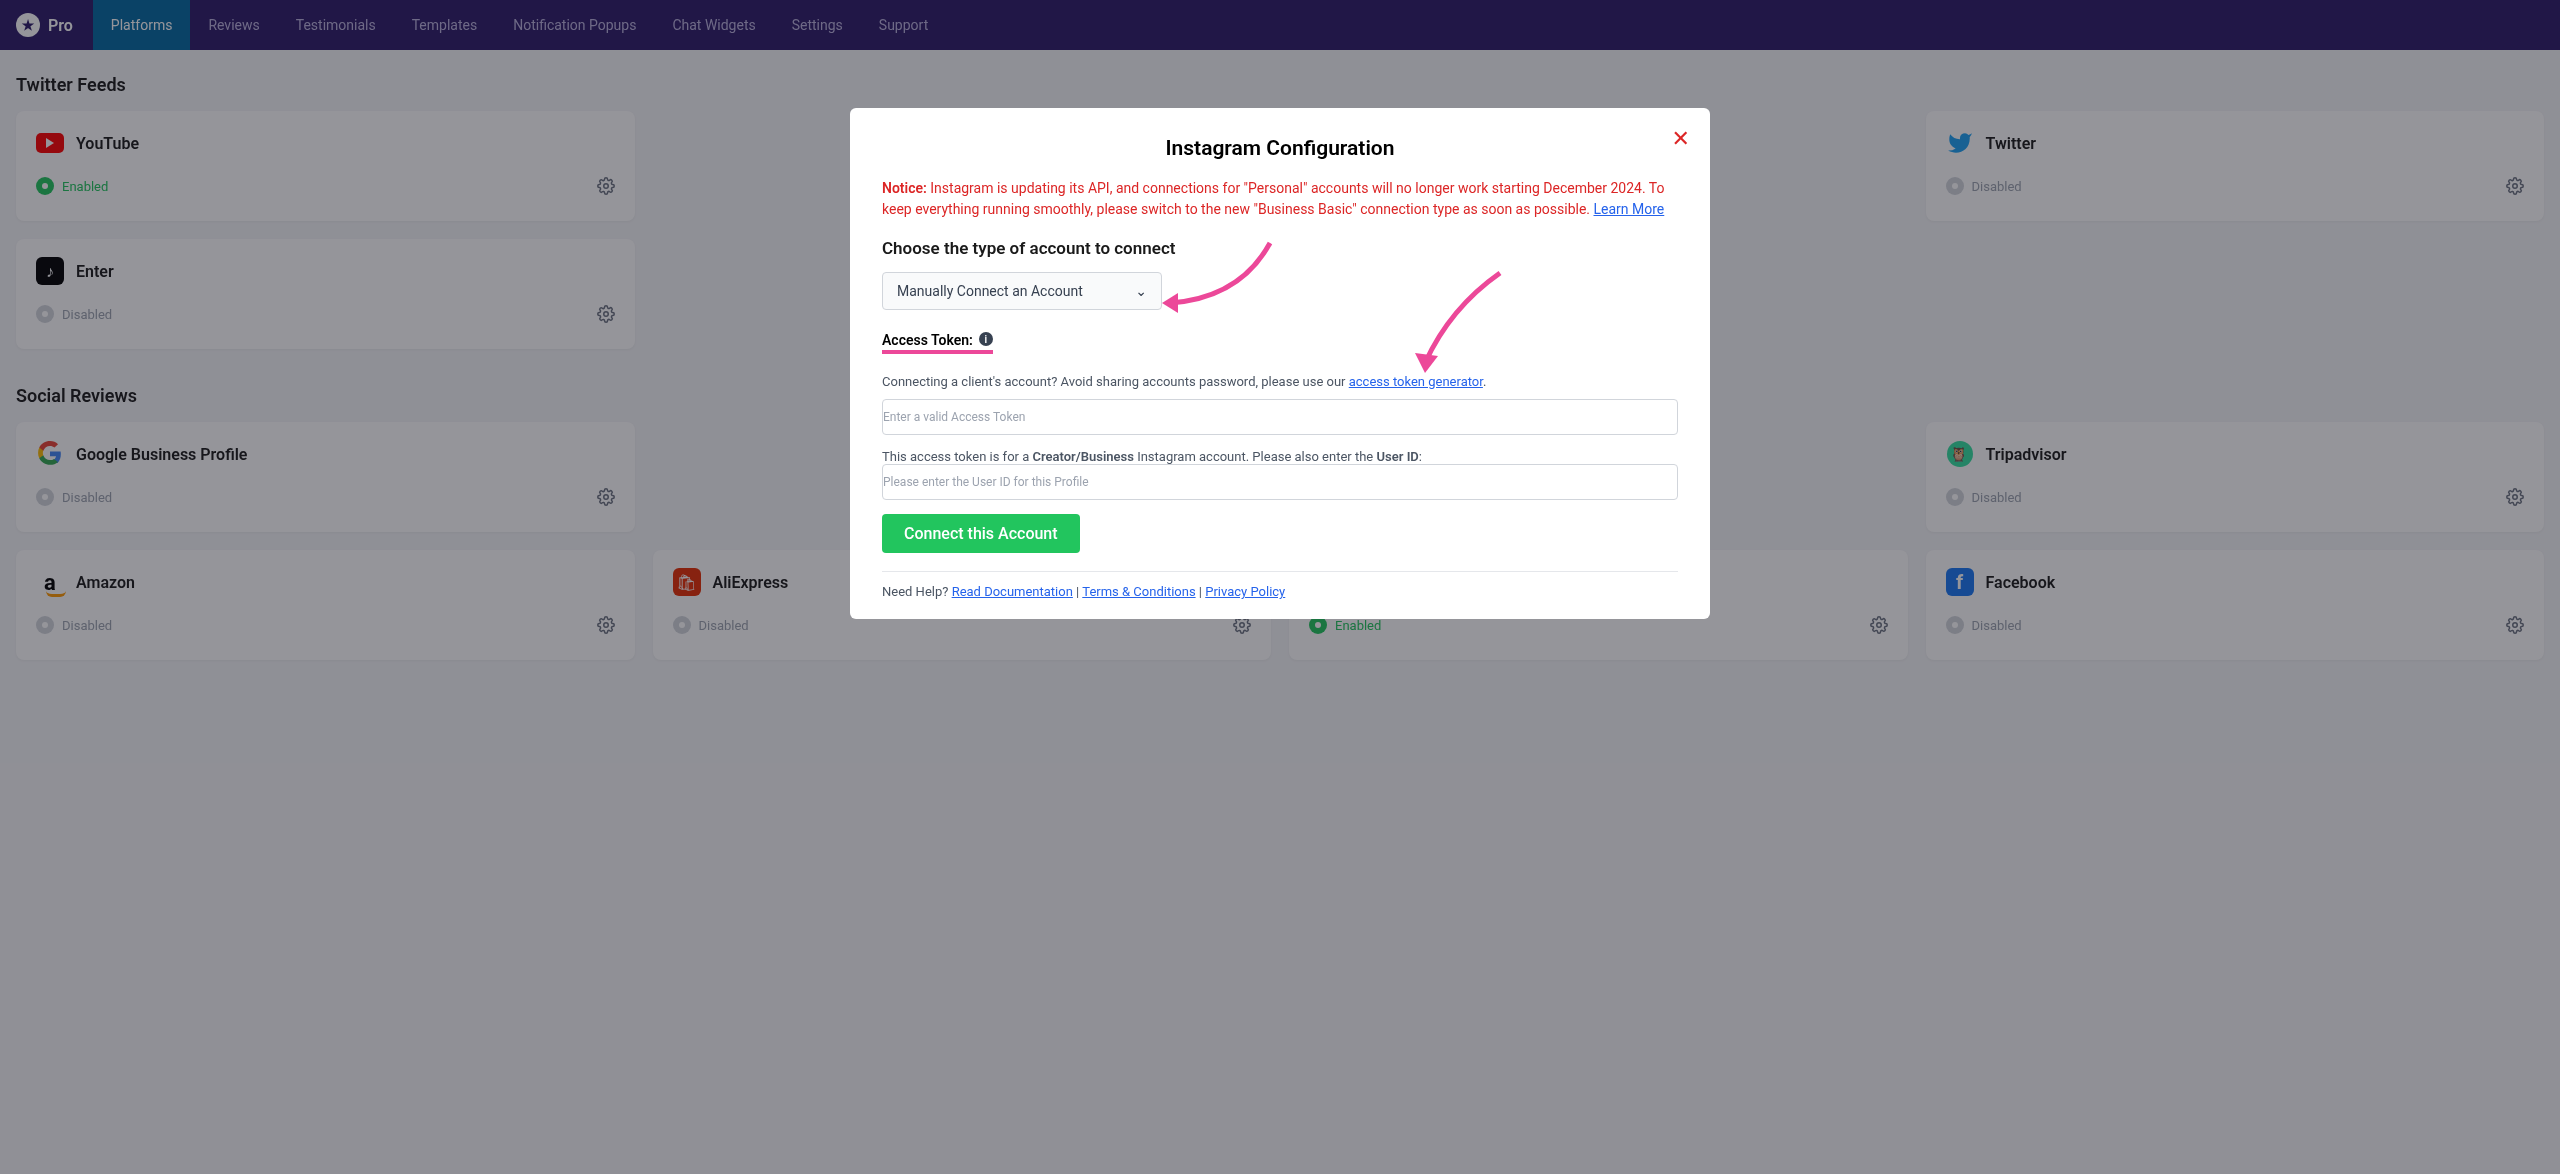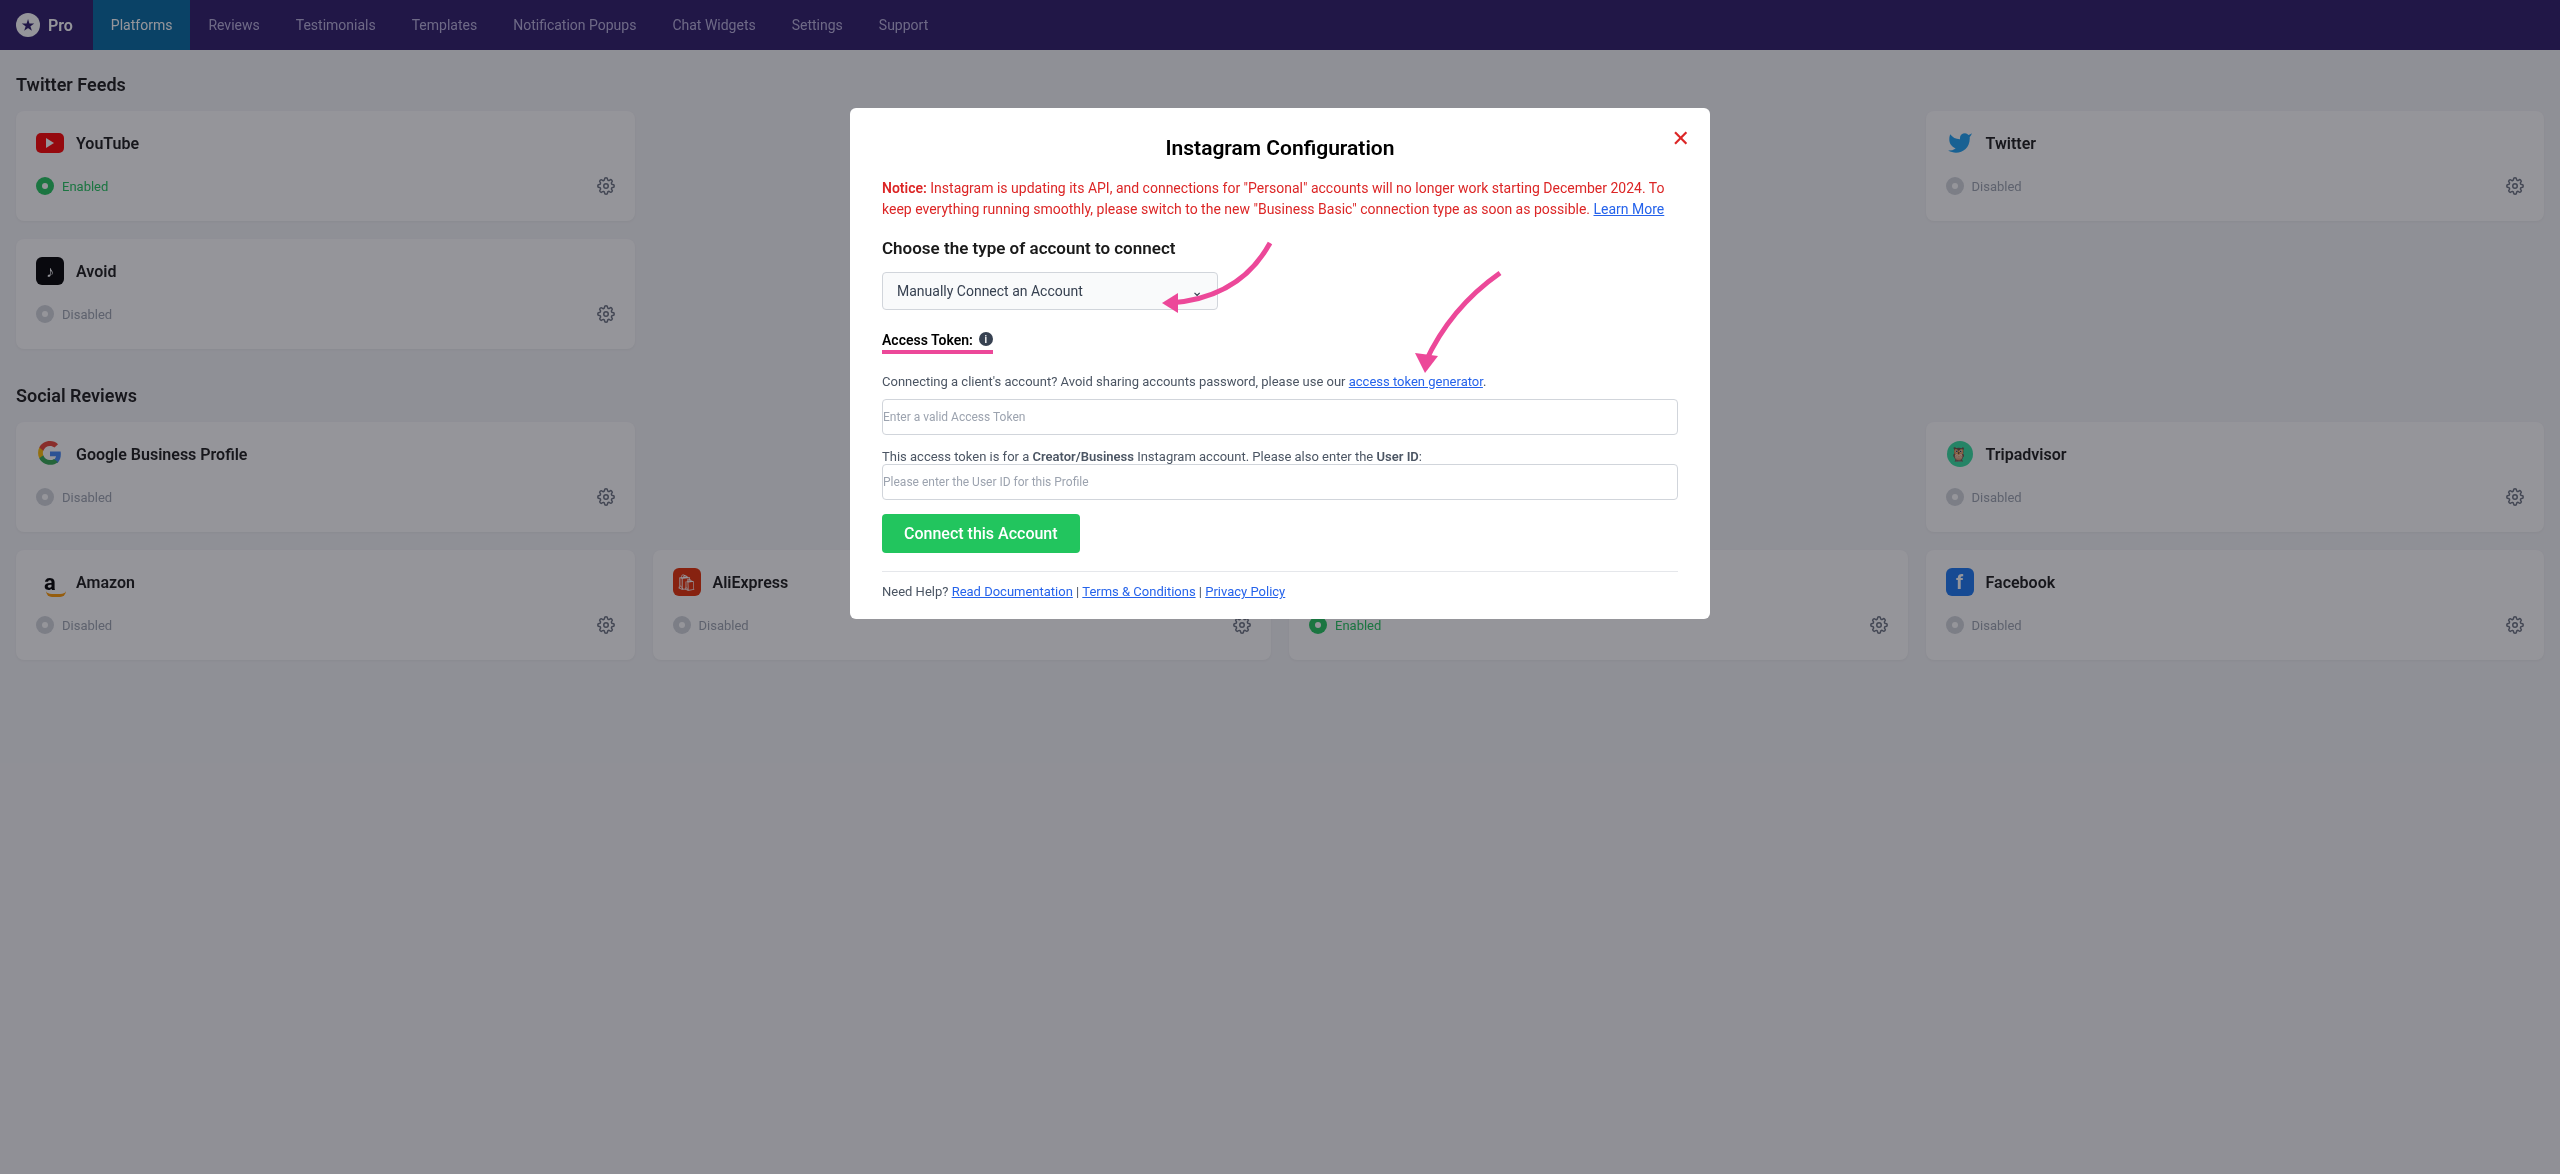--- a/index.html
+++ b/index.html
@@ -26,21 +26,21 @@
 .status.dis { color:#9ca3af; }
 .gear { width:18px; height:18px; color:#6b7280; cursor:pointer; }
 .overlay { position:absolute; inset:0; background:rgba(20,20,30,0.45); display:flex; align-items:flex-start; justify-content:center; padding-top:108px; }
 .modal { background:#fff; width:860px; border-radius:6px; padding:28px 32px 20px; position:relative; }
 .modal-title { text-align:center; font-size:21px; font-weight:600; margin-bottom:18px; }
 .close-x { position:absolute; top:18px; right:20px; color:#dc2626; font-size:22px; cursor:pointer; }
 .notice { font-size:14px; color:#dc2626; line-height:1.5; margin-bottom:18px; }
 .notice b { font-weight:600; }
 .notice a { color:#2563eb; text-decoration:underline; }
 .subhead { font-size:17px; font-weight:600; color:#1a1a1a; margin-bottom:14px; }
-.selectbox { width:336px; border:1px solid #d1d5db; border-radius:4px; padding:10px 14px; font-size:14px; color:#374151; background:#f9fafb; display:flex; justify-content:space-between; align-items:flex-end; cursor:pointer; margin-bottom:20px; }
+.selectbox { width:280px; border:1px solid #d1d5db; border-radius:4px; padding:10px 14px; font-size:14px; color:#374151; background:#f9fafb; display:flex; justify-content:space-between; align-items:flex-end; cursor:pointer; margin-bottom:20px; }
 .field-label { font-size:14px; font-weight:600; display:inline-flex; align-items:flex-start; gap:6px; border-bottom:4px solid #ec4899; padding-bottom:2px; margin-bottom:20px; }
 .info-dot { width:14px; height:14px; border-radius:50%; background:#374151; color:#fff; font-size:10px; display:flex; align-items:center; justify-content:center; }
 .helper { font-size:13px; color:#4b5563; margin-bottom:10px; }
 .helper a { color:#2563eb; text-decoration:underline; }
 .tinput { width:100%; border:1px solid #d1d5db; border-radius:4px; padding:10px 0; font-size:12px; margin-bottom:14px; }
 .tinput::placeholder { color:#9ca3af; }
 .note2 { font-size:13px; color:#4b5563; }
 .note2 b { font-weight:600; }
 .btn-connect { background:#22c55e; color:#fff; border:none; border-radius:4px; padding:10px 22px; font-size:16px; font-weight:500; cursor:pointer; margin-bottom:18px; }
 .modal hr { border:none; border-top:1px solid #e5e7eb; margin-bottom:12px; }
@@ -111,21 +111,21 @@
               <circle cx="12" cy="12" r="3"></circle>
               <path d="M19.4 15a1.65 1.65 0 00.33 1.82l.06.06a2 2 0 01-2.83 2.83l-.06-.06a1.65 1.65 0 00-1.82-.33 1.65 1.65 0 00-1 1.51V21a2 2 0 01-4 0v-.09A1.65 1.65 0 009 19.4a1.65 1.65 0 00-1.82.33l-.06.06a2 2 0 01-2.83-2.83l.06-.06a1.65 1.65 0 00.33-1.82 1.65 1.65 0 00-1.51-1H3a2 2 0 010-4h.09A1.65 1.65 0 004.6 9a1.65 1.65 0 00-.33-1.82l-.06-.06a2 2 0 012.83-2.83l.06.06a1.65 1.65 0 001.82.33H9a1.65 1.65 0 001-1.51V3a2 2 0 014 0v.09a1.65 1.65 0 001 1.51 1.65 1.65 0 001.82-.33l.06-.06a2 2 0 012.83 2.83l-.06.06a1.65 1.65 0 00-.33 1.82V9a1.65 1.65 0 001.51 1H21a2 2 0 010 4h-.09a1.65 1.65 0 00-1.51 1z"></path>
             </svg></div>
     </div>
       </div>
       <div class="card">
     <div class="card-head">
       <div class="plat-icon">
             <div style="background:#000;width:28px;height:28px;border-radius:6px;display:flex;align-items:center;justify-content:center;color:#fff;font-weight:bold;font-size:16px">♪</div>
           </div>
-      <div class="plat-name">Avoid</div>
+      <div class="plat-name">Enter</div>
     </div>
     <div class="card-foot">
       <div class="status dis">
         <span class="status-dot dis"></span>
         <span>Disabled</span>
       </div>
       <div class="gear"><svg viewBox="0 0 24 24" fill="none" stroke="currentColor" stroke-width="2">
               <circle cx="12" cy="12" r="3"></circle>
               <path d="M19.4 15a1.65 1.65 0 00.33 1.82l.06.06a2 2 0 01-2.83 2.83l-.06-.06a1.65 1.65 0 00-1.82-.33 1.65 1.65 0 00-1 1.51V21a2 2 0 01-4 0v-.09A1.65 1.65 0 009 19.4a1.65 1.65 0 00-1.82.33l-.06.06a2 2 0 01-2.83-2.83l.06-.06a1.65 1.65 0 00.33-1.82 1.65 1.65 0 00-1.51-1H3a2 2 0 010-4h.09A1.65 1.65 0 004.6 9a1.65 1.65 0 00-.33-1.82l-.06-.06a2 2 0 012.83-2.83l.06.06a1.65 1.65 0 001.82.33H9a1.65 1.65 0 001-1.51V3a2 2 0 014 0v.09a1.65 1.65 0 001 1.51 1.65 1.65 0 001.82-.33l.06-.06a2 2 0 012.83 2.83l-.06.06a1.65 1.65 0 00-.33 1.82V9a1.65 1.65 0 001.51 1H21a2 2 0 010 4h-.09a1.65 1.65 0 00-1.51 1z"></path>
             </svg></div>

